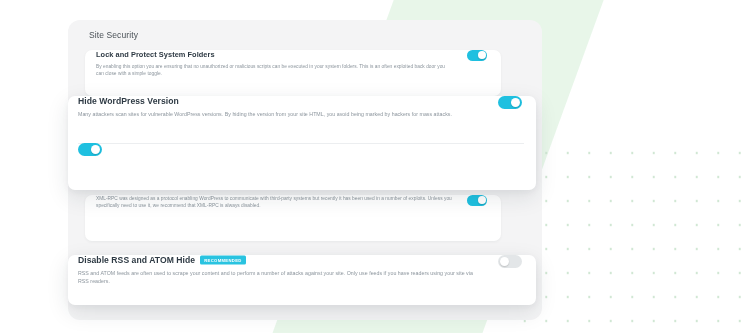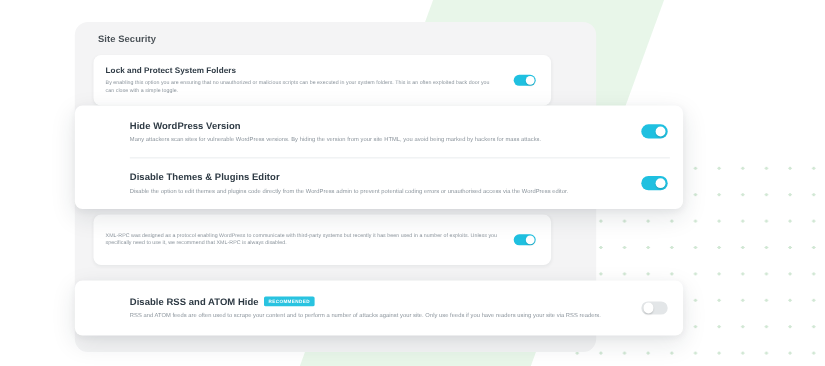--- a/index.html
+++ b/index.html
@@ -67,21 +67,21 @@
     border-radius: 12px;
     z-index: 1;
   }
 
   .panel-title {
     position: absolute;
     left: 89px;
     top: 30px;
     z-index: 6;
     font-size: 8.5px;
-    font-weight: 700;
+    font-weight: 400;
     color: #4a5157;
     letter-spacing: .1px;
   }
 
   
 
   .card {
     position: absolute;
     background: #ffffff;
     border-radius: 7px;
@@ -92,37 +92,36 @@
   .card.inset {
     left: 85px;
     width: 416px;
     box-shadow: 0 1px 3px rgba(25,35,45,.055);
     z-index: 2;
   }
 
   
   .card.wide {
     left: 68px;
-    width: 553px;
+    width: 468px;
     box-shadow: 0 7px 22px rgba(30,42,55,.115), 0 2px 6px rgba(30,42,55,.05);
     z-index: 4;
-    padding-left: 40px;
   }
 
   .card-lock      { top: 50px;  height: 46px; }
   .card-midgroup  { top: 96px;  height: 94px; }
   .card-xmlrpc    { top: 195px; height: 46px; }
   .card-rss       { top: 255px; height: 50px; }
 
   
 
   .row {
     position: relative;
     display: flex;
-    align-items: center;
+    align-items: flex-start;
     height: 100%;
     padding: 0 14px 0 0;
   }
 
   .card.wide .row  { padding-left: 10px; }
   .card.inset .row { padding-left: 11px; }
 
   .row + .row { }
 
   .row-sep {
@@ -238,26 +237,20 @@
           <span>Hide WordPress Version</span>
         </div>
         <div class="row-desc">Many attackers scan sites for vulnerable WordPress versions. By hiding the version from your site HTML, you avoid being marked by hackers for mass attacks.</div>
       </div>
       <div class="toggle on">
         <div class="knob"></div>
       </div>
     </div>
     <div class="row" style="height:47px">
       <div class="row-sep"></div>
-      <div class="row-body">
-        <div class="row-title">
-          <span>Disable Themes &amp; Plugins Editor</span>
-        </div>
-        <div class="row-desc">Disable the option to edit themes and plugins code directly from the WordPress admin to prevent potential coding errors or unauthorised access via the WordPress editor.</div>
-      </div>
       <div class="toggle on">
         <div class="knob"></div>
       </div>
     </div>
   </div>
 
   <div class="card inset card-xmlrpc">
     <div class="row">
       <div class="row-body">
         <div class="row-desc">XML-RPC was designed as a protocol enabling WordPress to communicate with third-party systems but recently it has been used in a number of exploits. Unless you specifically need to use it, we recommend that XML-RPC is always disabled.</div>

